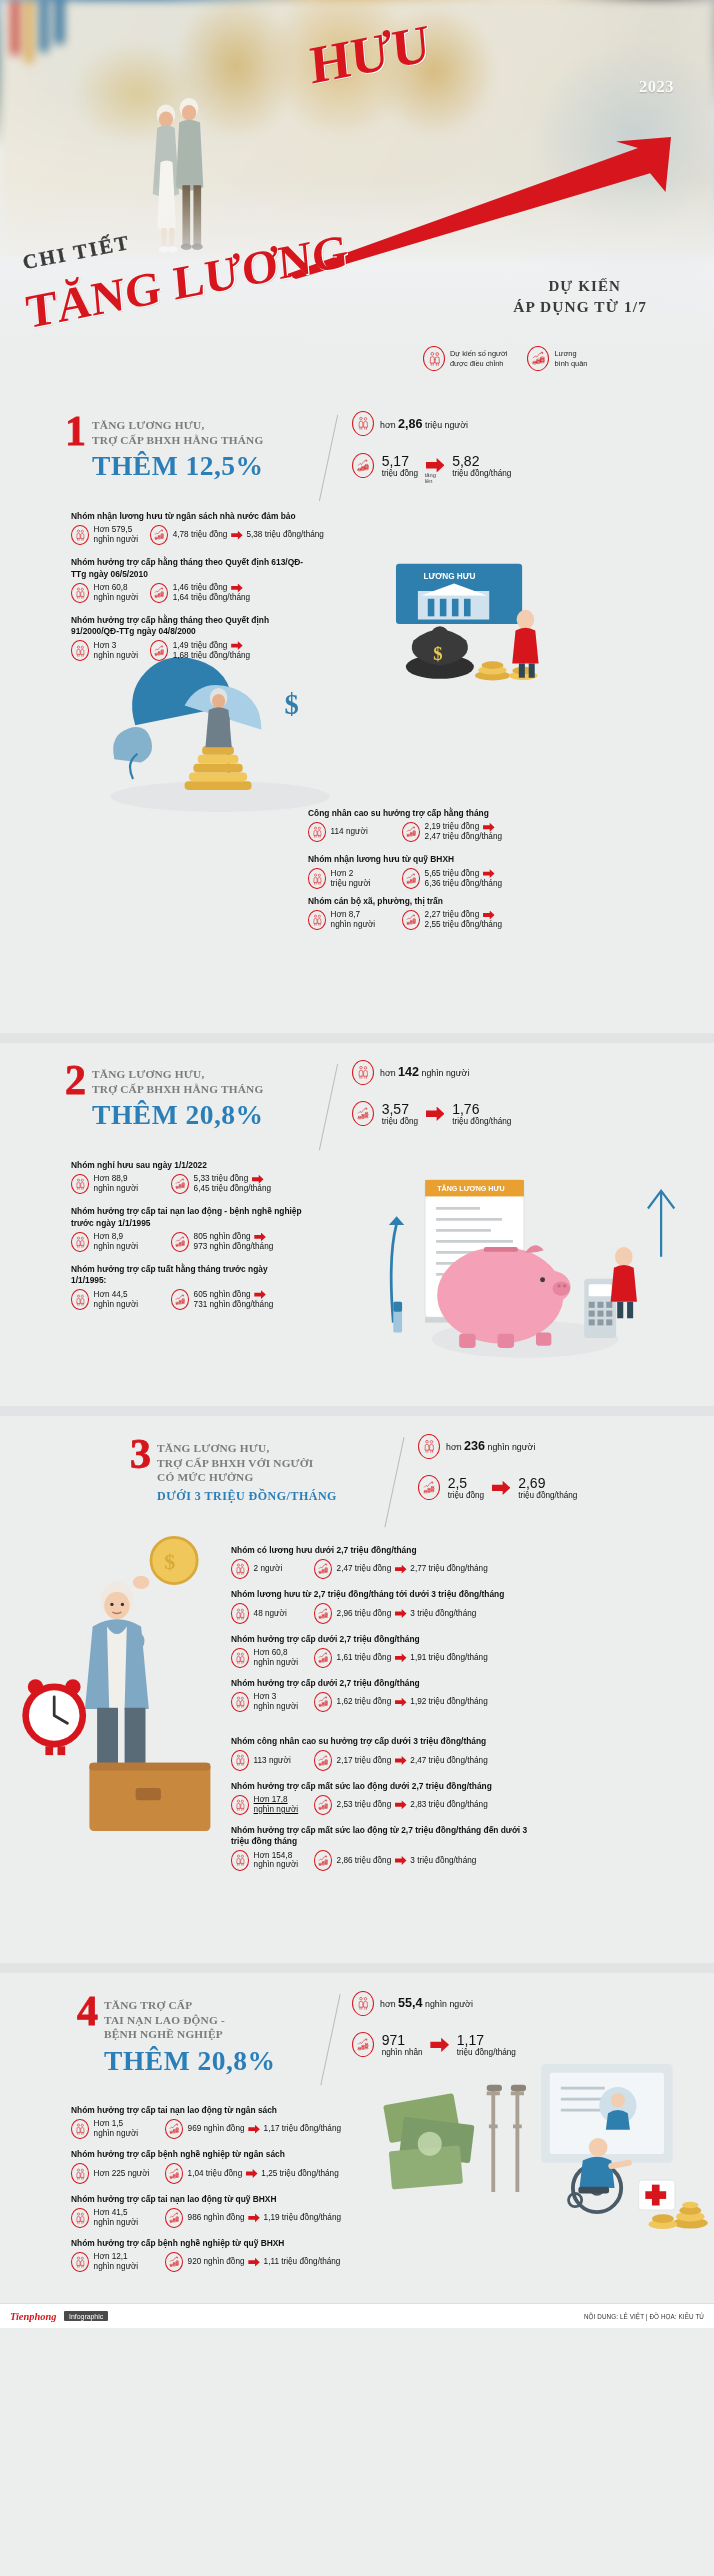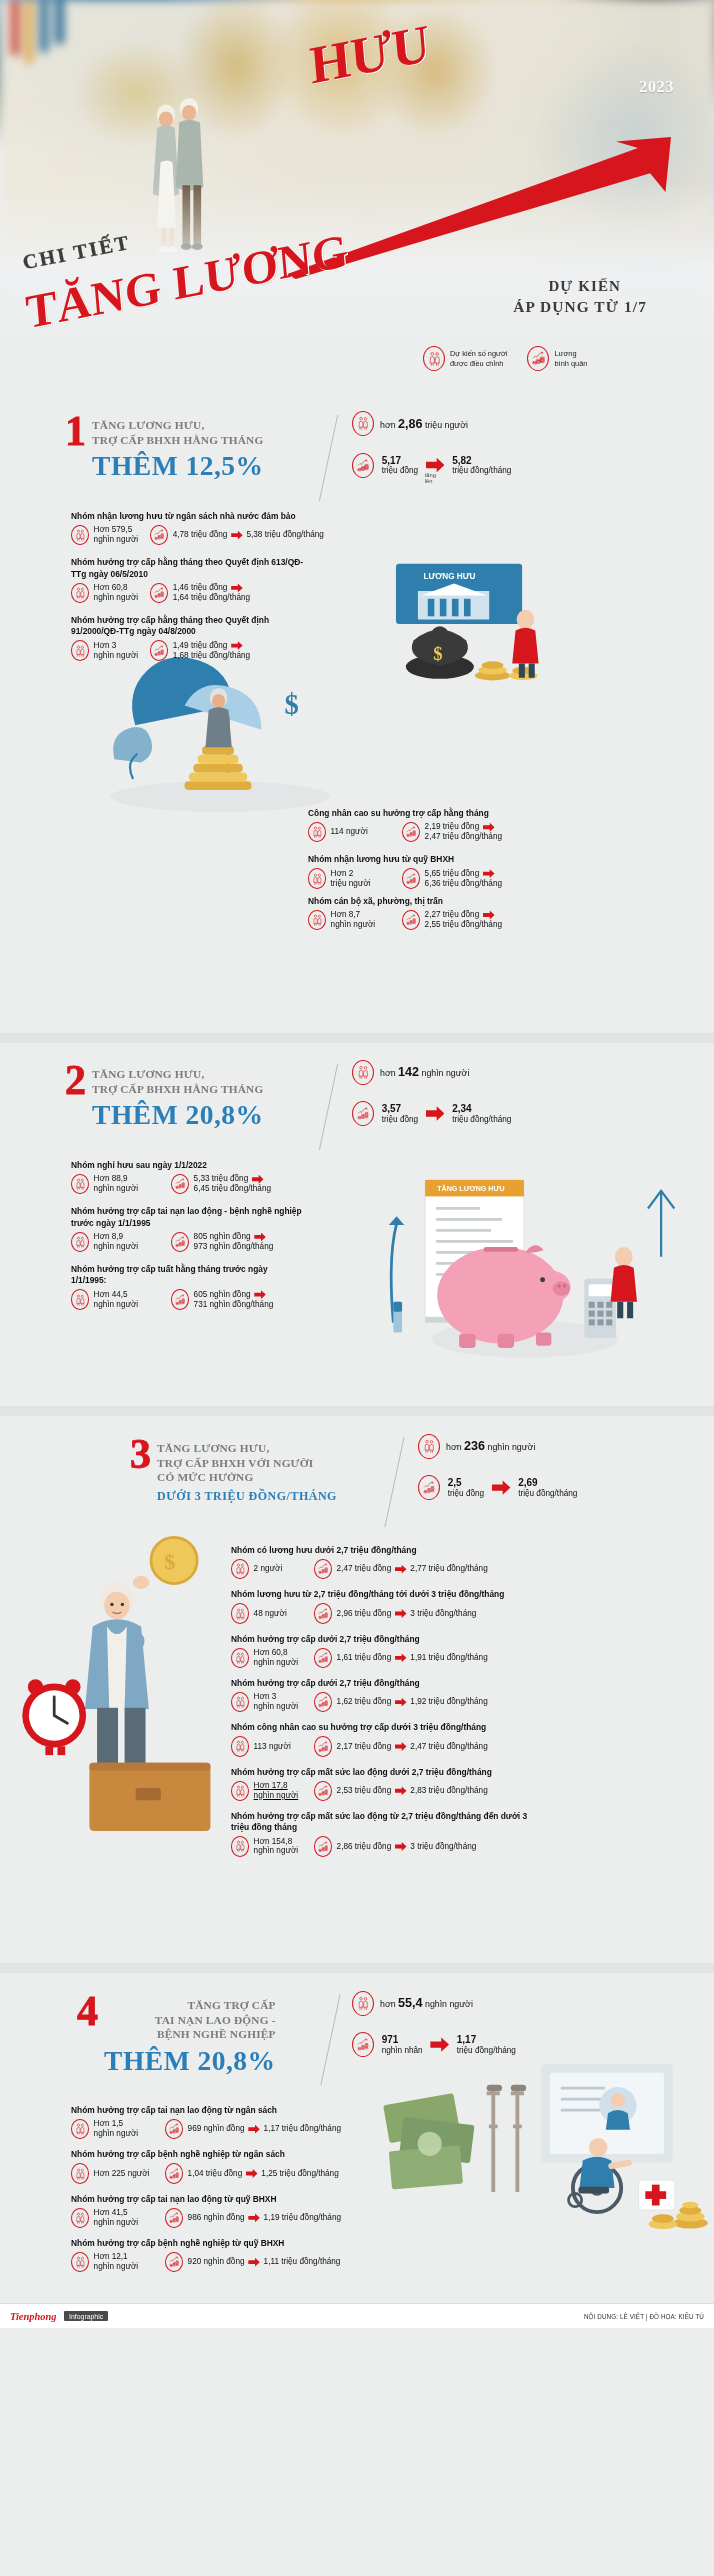--- a/index.html
+++ b/index.html
@@ -131,21 +131,21 @@
   .slash {
     position:absolute; width: 0.5px; background: #b9babb;
   }
 
   .kpi { position:absolute; }
   .kpi-row { display:flex; align-items:center; gap: 6px; }
   .kpi-people { font-size: 8.8px; color:#111; }
   .kpi-people b { font-size: 12.6px; }
   .kpi-money { display:flex; align-items:center; gap: 7.7px; }
   .kpi-money .v { font-size: 8.2px; line-height:1.15; color:#111; }
-  .kpi-money .v b { font-size: 10px; display:block; font-weight:700; }
+  .kpi-money .v b { font-size: 14px; display:block; font-weight:400; }
   .arrow-r {
     width: 18.7px; height: 14.3px; flex:0 0 auto;
     background: #d6161c;
     clip-path: polygon(0 28%, 58% 28%, 58% 0, 100% 50%, 58% 100%, 58% 72%, 0 72%);
   }
   .arrow-r.tiny { width: 11.5px; height: 8.8px; }
 
   .rows { position: relative; }
   .grp { margin-bottom: 7.1px; }
   .grp-title { font-size: 8.4px; font-weight: 700; color: #111; line-height: 1.35; margin-bottom: 2.7px; }
@@ -753,21 +753,21 @@
             <ellipse cx="19" cy="17.6" rx="3.3" ry="1.3"></ellipse>
               <ellipse cx="19" cy="20.4" rx="3.3" ry="1.3"></ellipse>
           </svg>
         </div>
         <div class="v">
           <b>3,57</b>
           <span>triệu đồng</span>
         </div>
         <div class="arrow-r"></div>
         <div class="v">
-          <b>2,34</b>
+          <b>1,76</b>
           <span>triệu đồng/tháng</span>
         </div>
       </div>
     </div>
 
     <div class="rows" style="position:absolute; left:71px; top:117px; width:330px;">
       <div class="grp">
         <div class="grp-title">Nhóm nghỉ hưu sau ngày 1/1/2022</div>
         <div class="grp-body">
           <div class="cell" style="min-width:88px;">
@@ -1164,21 +1164,21 @@
             </div>
             <div class="txt inline">
               <span>1,62 triệu đồng</span>
               <div class="arrow-r tiny"></div>
               <span>1,92 triệu đồng/tháng</span>
             </div>
           </div>
         </div>
       </div>
 
-      <div class="grp" style="margin-top:10px;">
+      <div class="grp" style="margin-top:24px;">
         <div class="grp-title">Nhóm công nhân cao su hưởng trợ cấp dưới 3 triệu đồng/tháng</div>
         <div class="grp-body">
           <div class="cell" style="min-width:71px;">
             <div class="badge sm">
               <svg width="10.4" height="12" viewBox="0 0 24 28" fill="none" stroke="#d6161c" stroke-width="1.2">
                 <circle cx="8" cy="5" r="2.6"></circle>
                   <circle cx="17" cy="5.4" r="2.6"></circle>
                 <path d="M4.6 11.5q3.4-2.6 6.8 0l.5 10.5H4.1z"></path>
                   <path d="M13.6 11.8q3.4-2.6 6.8 0l.6 10.2h-8z"></path>
                 <path d="M6 22v5M9.6 22v5M15.6 22v5M19 22v5"></path>
@@ -1354,21 +1354,21 @@
           <ellipse cx="292" cy="287" rx="20" ry="8" fill="#e0ae3f"></ellipse>
           <ellipse cx="292" cy="277" rx="15" ry="6" fill="#f0c75a"></ellipse>
           <ellipse cx="242" cy="312" rx="26" ry="9" fill="#f0c75a"></ellipse>
           <ellipse cx="242" cy="302" rx="20" ry="8" fill="#e0ae3f"></ellipse>
         </g>
       </svg>
     </div>
 
     <div class="sec-head" style="padding: 22px 0 0 77px;">
       <div class="num">4</div>
-      <div style="padding-left:7.7px;text-align:right;">
+      <div style="padding-left:7.7px;">
         <div class="sec-title">
           <div>TĂNG TRỢ CẤP</div>
           <div>TAI NẠN LAO ĐỘNG -</div>
           <div>BỆNH NGHỀ NGHIỆP</div>
         </div>
         <div class="sec-pct">THÊM 20,8%</div>
       </div>
     </div>
 
     <div class="slash" style="left:330px; top:20px; height:93px; transform:rotate(12deg);"></div>

